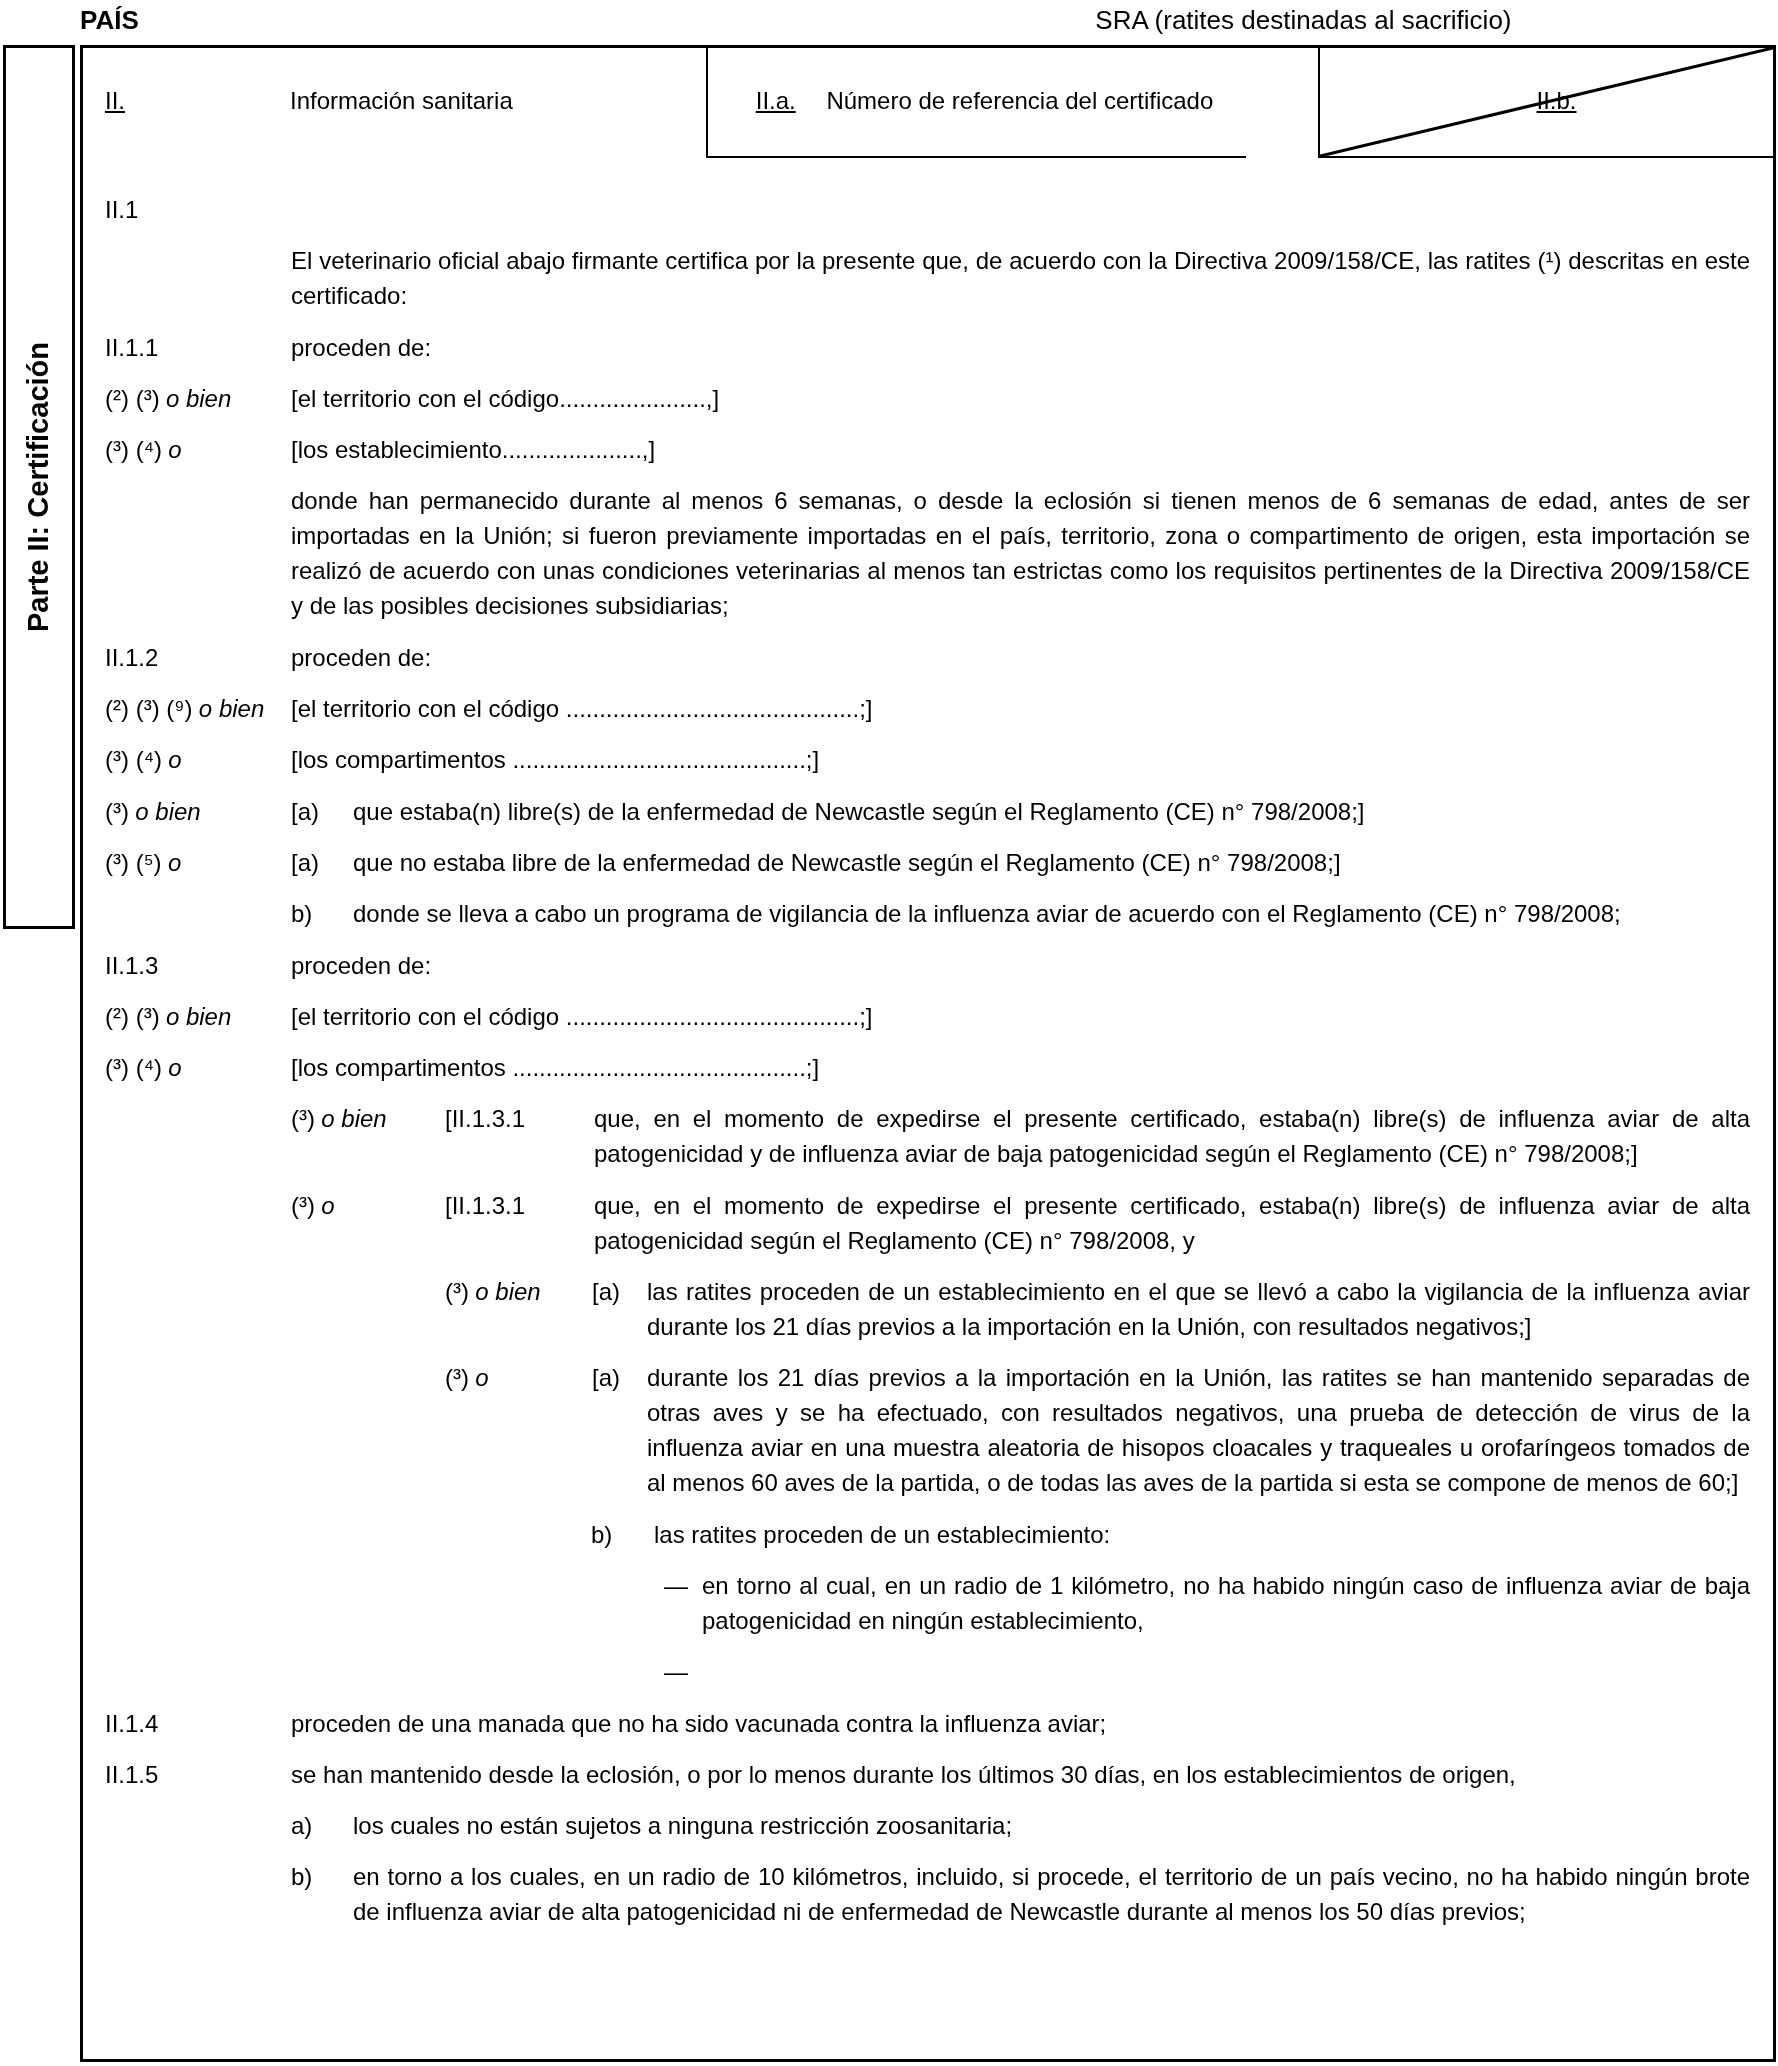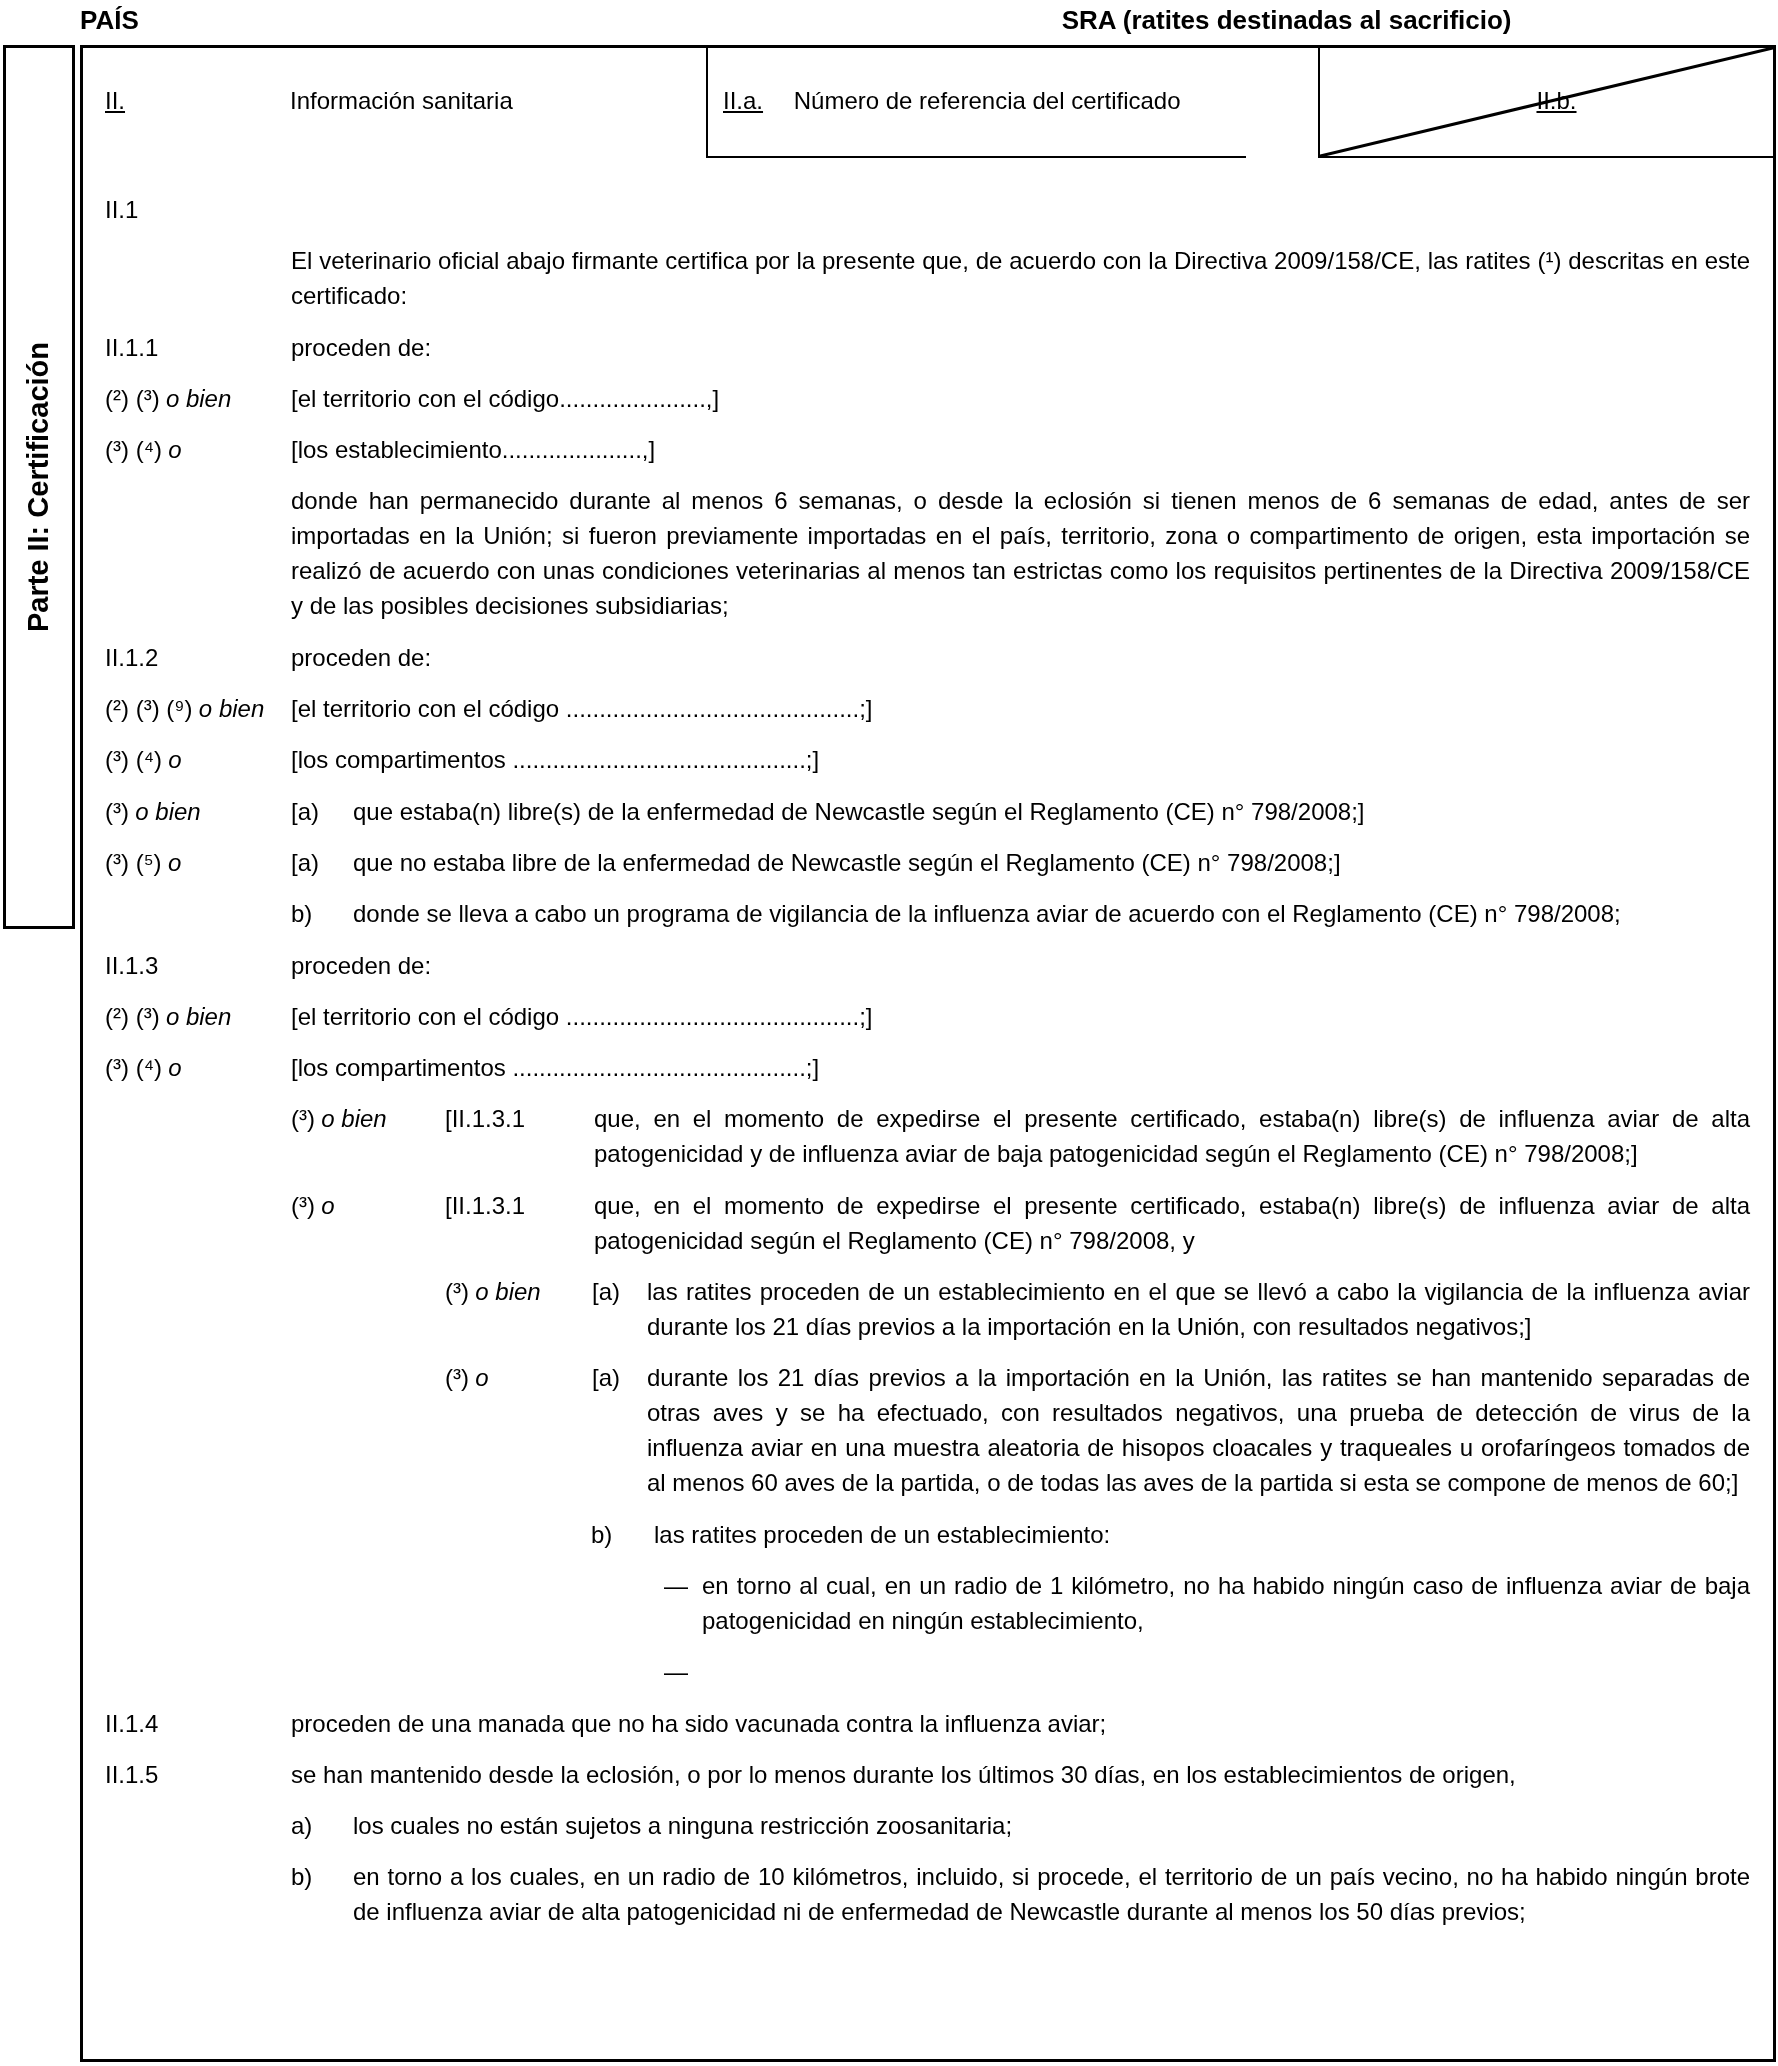--- a/index.html
+++ b/index.html
@@ -4,40 +4,40 @@
 <style>
   html,body{margin:0;padding:0;background:#ffffff;}
   body{
     width:1779px;height:2066px;position:relative;overflow:hidden;
     font-family:"Liberation Sans","DejaVu Sans",sans-serif;
     color:#000;font-size:24px;line-height:35px;
   }
   
   .topbar{position:absolute;left:0;top:2.5px;width:1514px;height:38px;}
   .country{position:absolute;left:80px;top:0;font-weight:bold;font-size:26px;}
-  .certtype{position:absolute;right:2.5px;top:0;font-weight:bold;font-size:26px;}
+  .certtype{position:absolute;right:2.5px;top:0;font-weight:normal;font-size:26px;}
   
   .sidebox{
     position:absolute;left:2.5px;top:45px;width:72px;height:884px;
     border:3.1px solid #000;box-sizing:border-box;
     display:flex;align-items:center;justify-content:center;
   }
   .vtext{
     writing-mode:vertical-rl;transform:rotate(180deg);
     font-weight:bold;font-size:29px;line-height:1;white-space:nowrap;
   }
   
   .maintable{
     position:absolute;left:80px;top:45px;width:1696px;height:2017px;
     border:3.1px solid #000;box-sizing:border-box;
   }
   .thead{position:absolute;left:0;top:0;right:0;height:110px;}
   .hcell{position:absolute;top:0;height:110px;box-sizing:border-box;}
   .hcell-info{left:0;width:623px;padding:35px 0 0 22px;}
-  .hcell-ref{left:623px;width:540px;border-left:2.5px solid #000;border-bottom:2.5px solid #000;padding:35px 0 0 15px;}
+  .hcell-ref{left:623px;width:540px;border-left:2.5px solid #000;border-bottom:2.5px solid #000;padding:35px 0 0 15px;text-align:center;}
   .hcell-b{left:1235px;right:0;border-left:2.5px solid #000;border-bottom:2.5px solid #000;padding:35px 0 0 20px;text-align:center;}
   .hnum{display:inline-block;text-decoration:underline;}
   .htitle{display:inline-block;margin-left:24px;}
   .hcell-info .htitle{margin-left:0;position:absolute;left:207px;top:35px;}
   .diag{position:absolute;inset:0;width:100%;height:100%;}
   
   .tbody{
     position:absolute;left:0;right:0;top:110px;bottom:0;
     padding:34px 23px 0 22px;box-sizing:border-box;overflow:hidden;
   }

